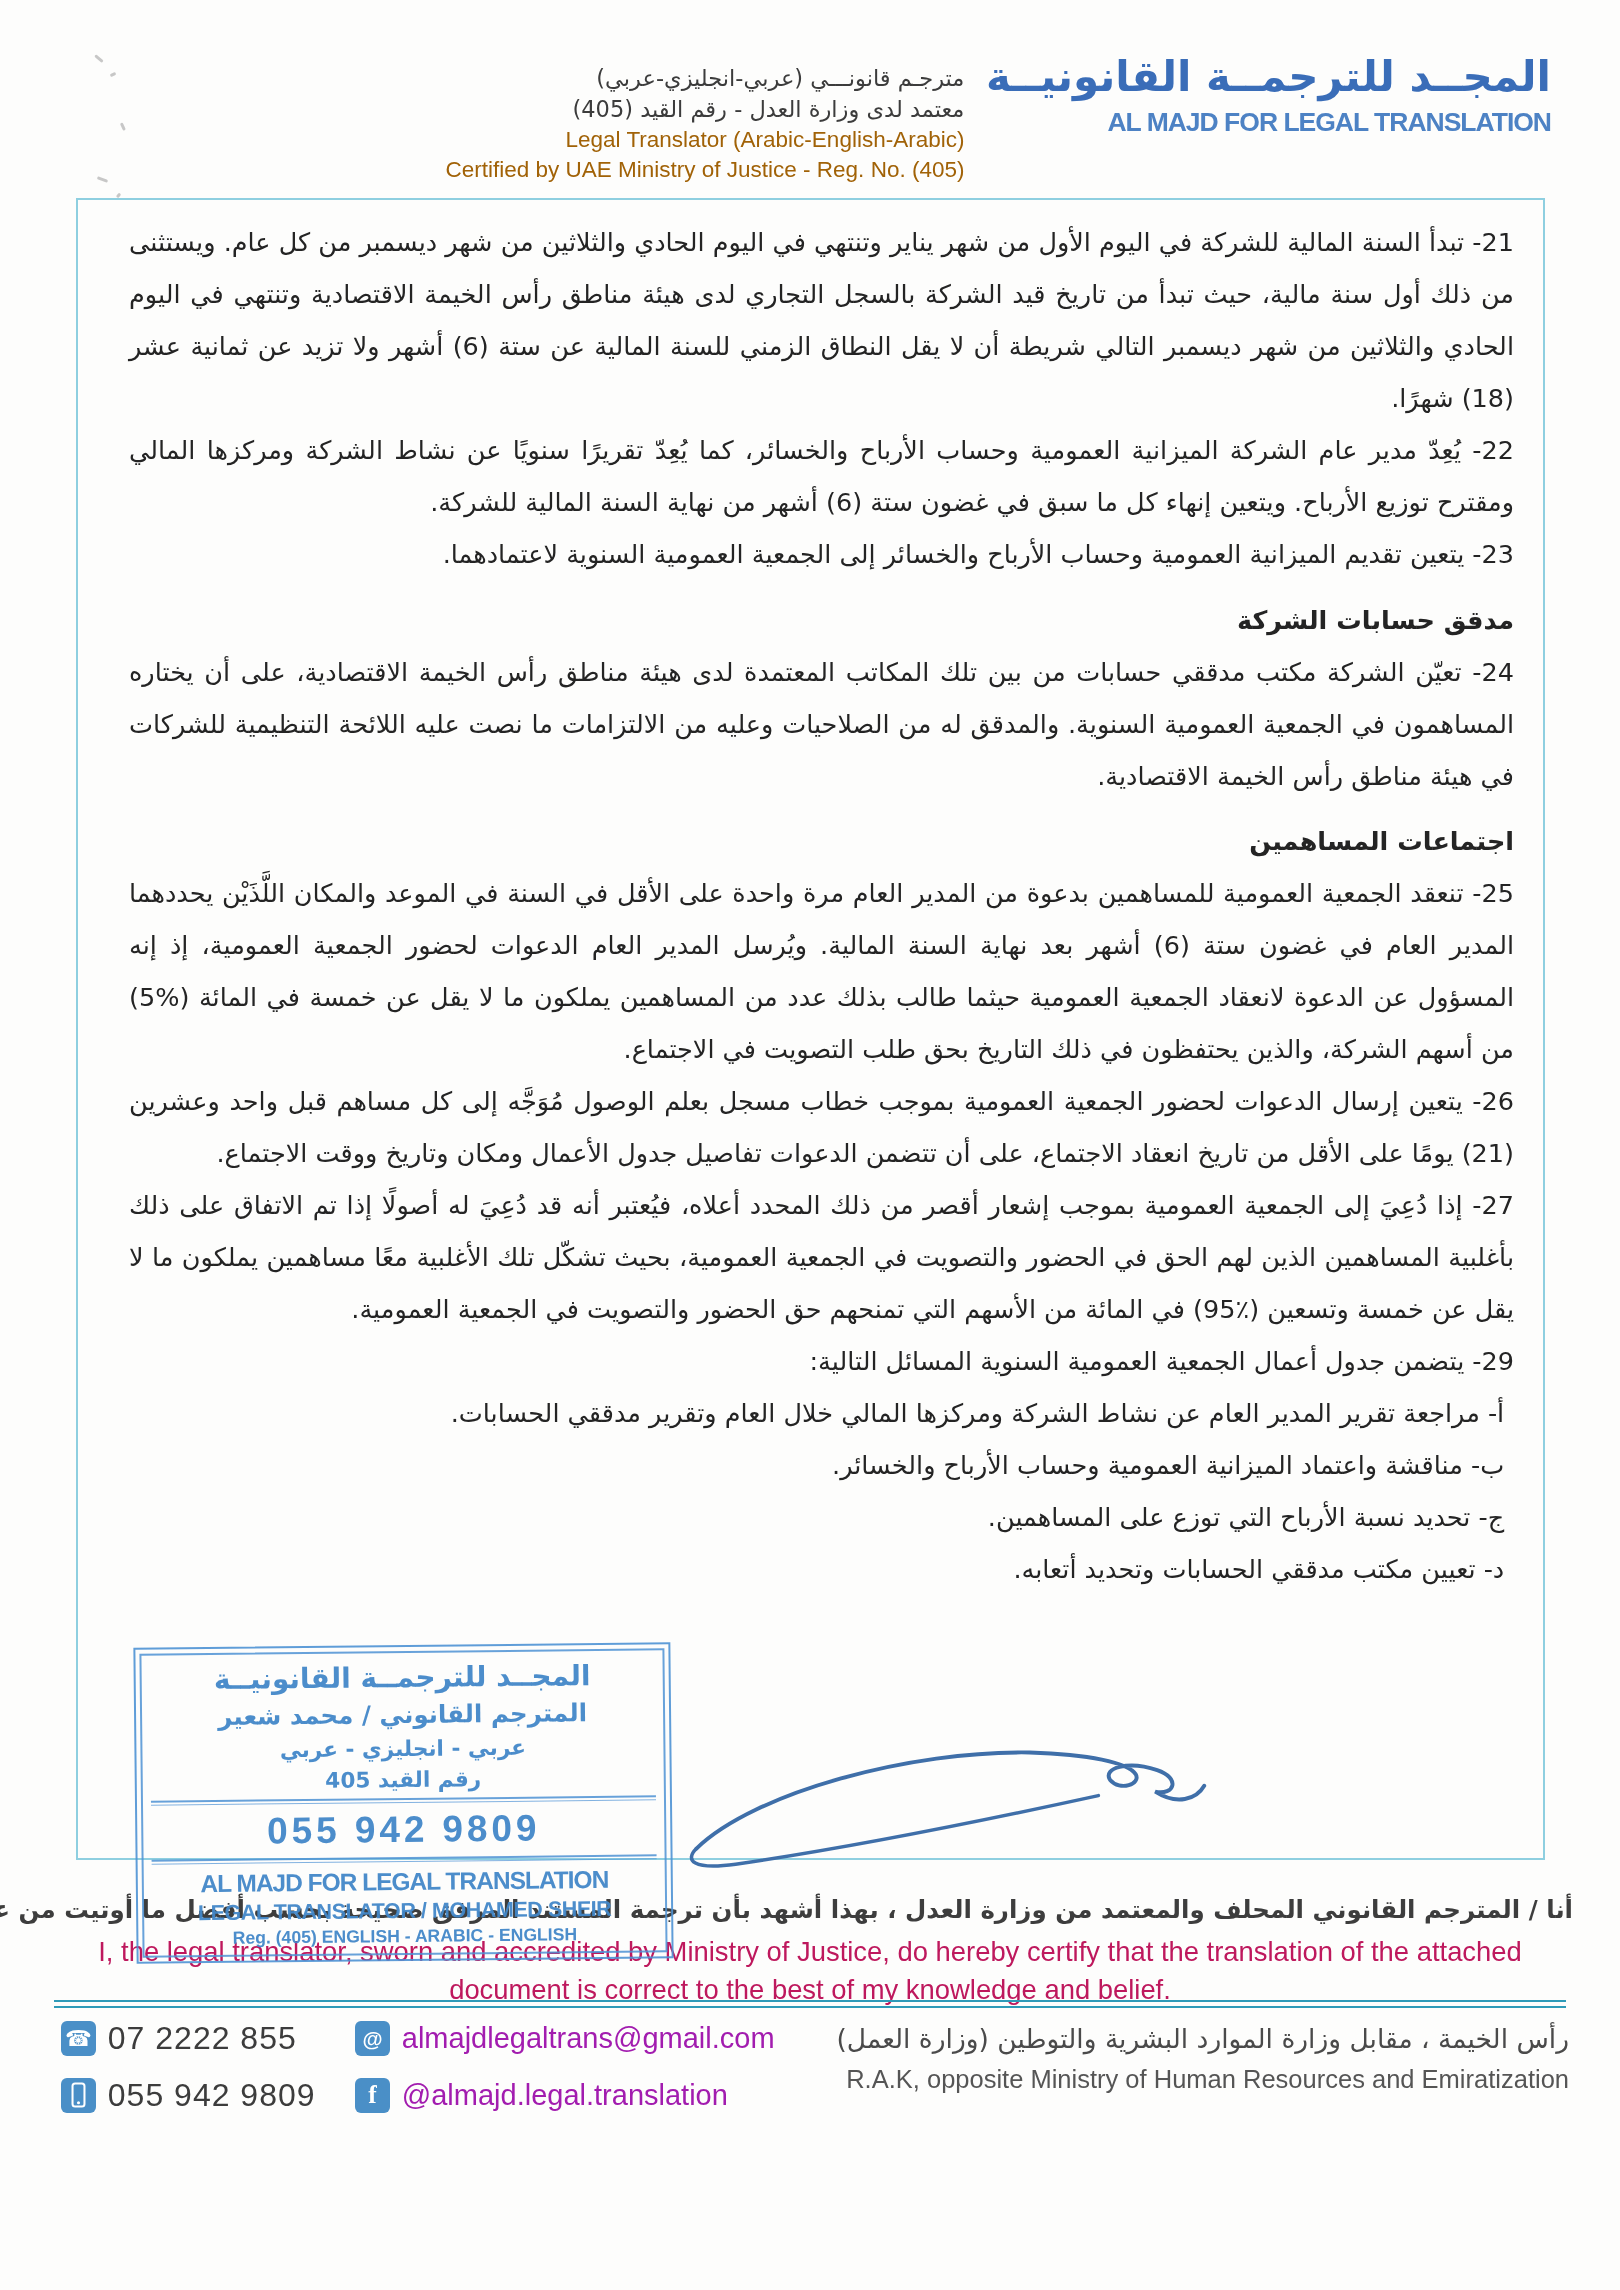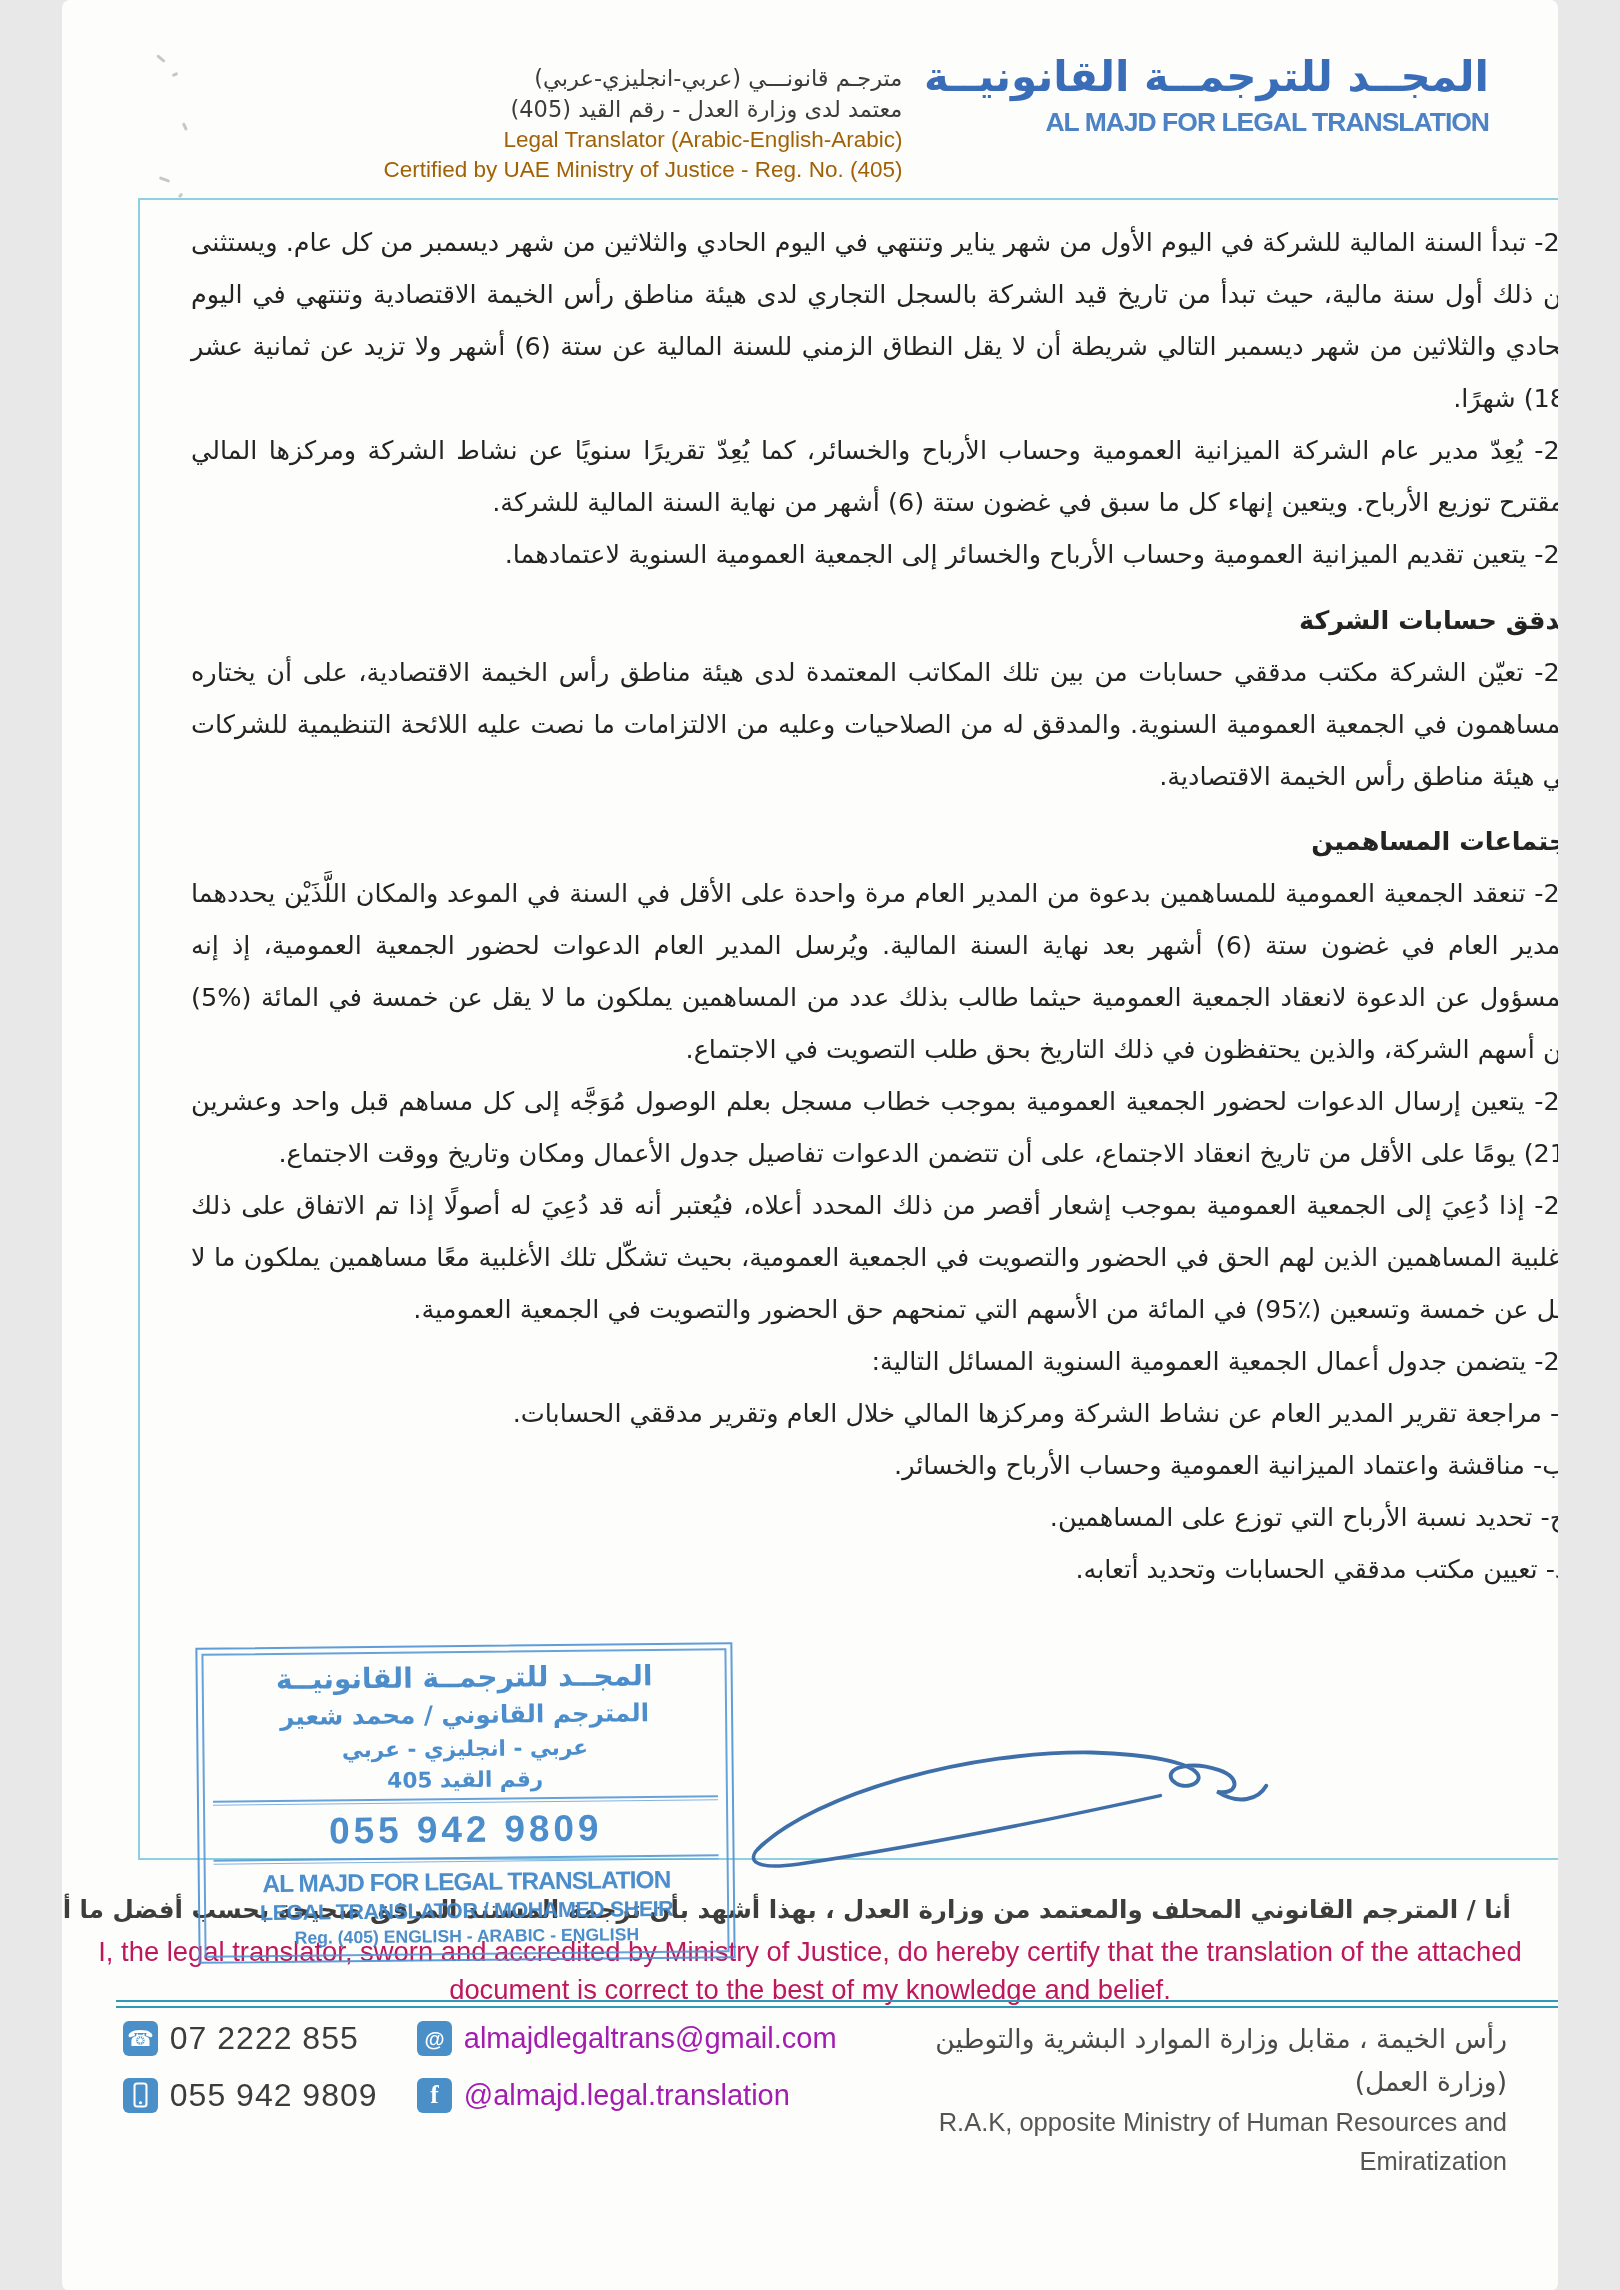--- a/index.html
+++ b/index.html
@@ -1,23 +1,22 @@
 <!DOCTYPE html>
 <html><head>
 <meta charset="utf-8">
 <style>
   html,body{margin:0;padding:0;background:#e8e8e8;}
   .page{
     position:relative;
-    width:1496px;height:2291px;
+    width:1620px;height:2291px;
     background:#fdfdfc;
     overflow:hidden;
     font-family:"DejaVu Sans",sans-serif;
     margin:0 auto;
-    border-radius:8px;
   }
   
   .header{position:absolute;top:51px;right:69px;display:flex;align-items:flex-start;gap:21.6px;direction:ltr;}
   .header-sub{text-align:right;padding-top:11.8px;color:#3c3c3c;}
   .header-sub .ar{font-size:22.5px;line-height:31px;direction:rtl;}
   .header-sub .en{font-family:"Liberation Sans",sans-serif;font-size:22.5px;line-height:30px;color:#a16207;}
   .header-logo{text-align:right;min-width:353px;}
   .logo-ar{font-size:42px;font-weight:bold;color:#3a6db8;direction:rtl;line-height:1.25;white-space:nowrap;}
   .logo-en{font-family:"Liberation Sans",sans-serif;font-size:26.5px;font-weight:bold;color:#4d82c4;letter-spacing:-1px;white-space:nowrap;margin-top:3.9px;}
   

